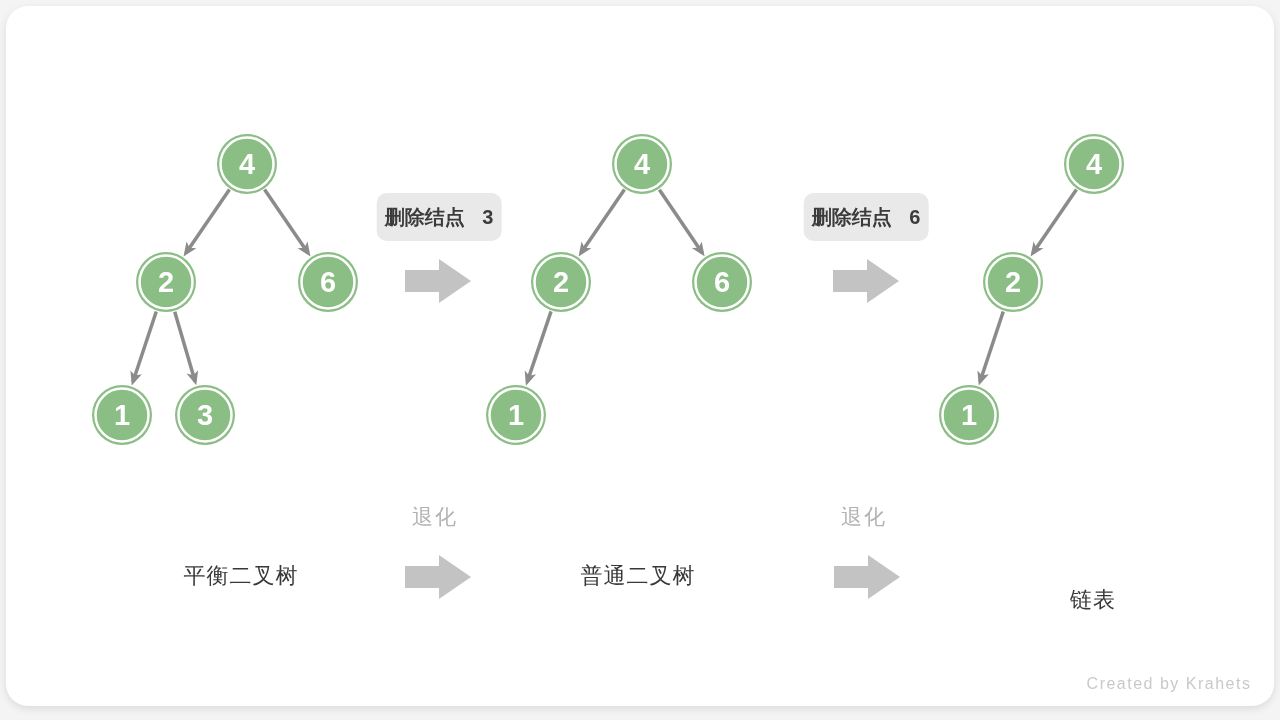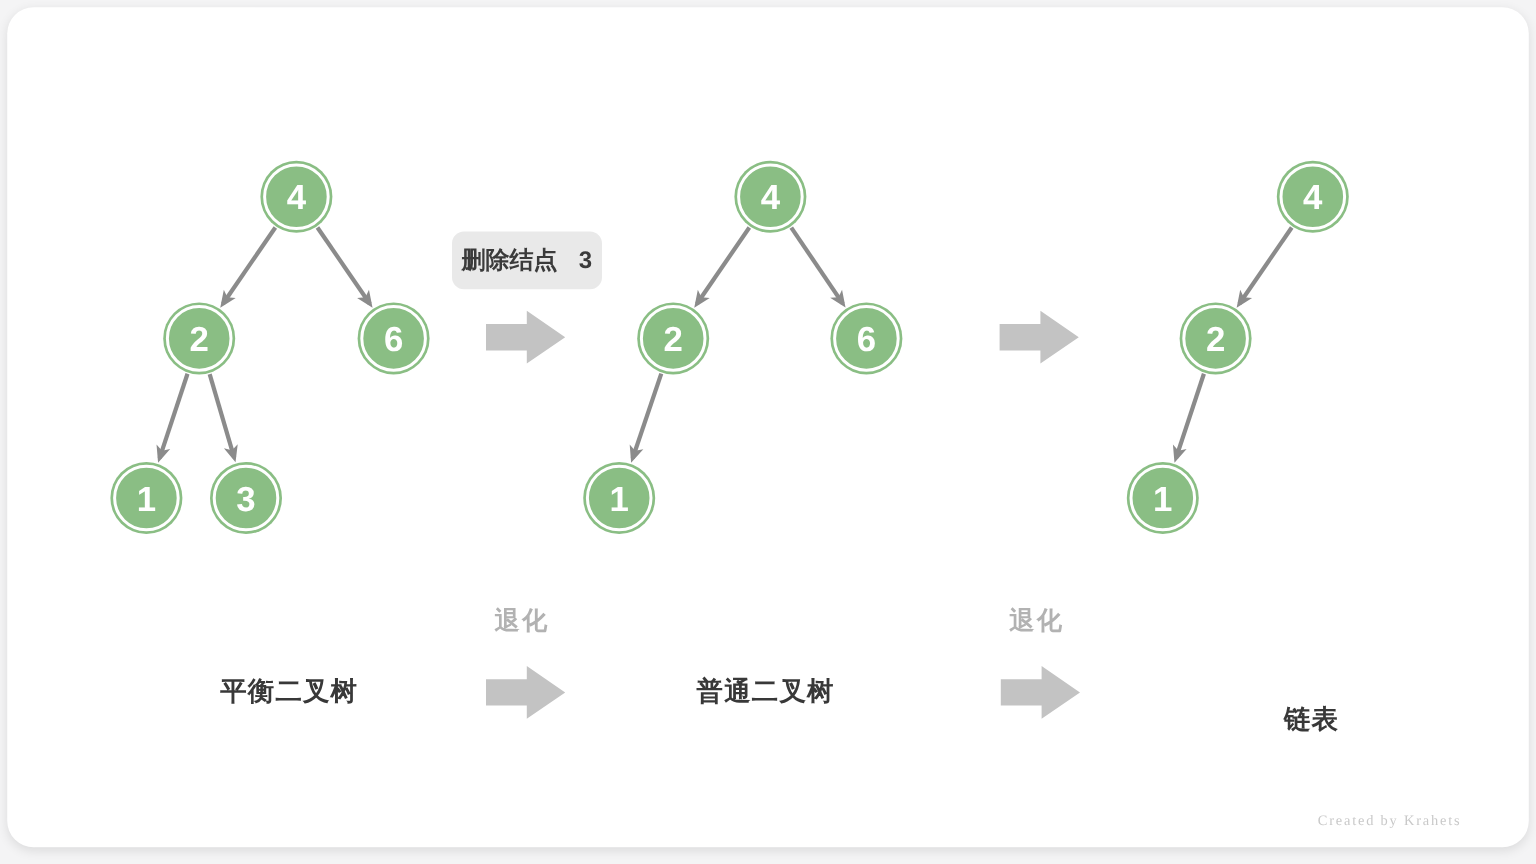--- a/index.html
+++ b/index.html
@@ -38,42 +38,43 @@
     line-height: 1;
     padding: 14px 8px;
     border-radius: 10px;
     white-space: nowrap;
     word-spacing: 12px;
   }
   .degrade {
     position: absolute;
     transform: translate(-50%, -50%);
     color: var(--degrade-text, #b2b2b2);
-    font-weight: bold;
+    font-weight: normal;
     font-size: 21px;
     letter-spacing: 2px;
     white-space: nowrap;
   }
   .caption {
     position: absolute;
     transform: translate(-50%, -50%);
     color: var(--caption-text, #383838);
-    font-weight: bold;
+    font-weight: normal;
     font-size: 22px;
     letter-spacing: 1px;
     white-space: nowrap;
   }
   .watermark {
     position: absolute;
     transform: translate(-50%, -50%);
     color: var(--watermark-text, #cbcbcb);
-    font-family: Liberation Serif, serif;
-    font-size: 12px;
+    font-family: Liberation Sans, sans-serif;
+    font-size: 16px;
     letter-spacing: 1.5px;
     white-space: nowrap;
+    margin-left: 11px;
   }
 </style>
 </head>
 <body>
 
 <div class="canvas">
   <div class="card"></div>
 
   <svg id="diagram" viewBox="0 0 1280 720">
       <defs>
@@ -156,20 +157,21 @@
           <text x="969" y="415" dy="0.36em" text-anchor="middle" fill="#ffffff" font-size="29" font-weight="bold">1</text>
         </g>
       </g>
       <polygon points="405,270 439,270 439,259 471,281 439,303 439,292 405,292" fill="#c3c3c3"></polygon>
       <polygon points="833,270 867,270 867,259 899,281 867,303 867,292 833,292" fill="#c3c3c3"></polygon>
       <polygon points="405,566 439,566 439,555 471,577 439,599 439,588 405,588" fill="#c3c3c3"></polygon>
       <polygon points="834,566 868,566 868,555 900,577 868,599 868,588 834,588" fill="#c3c3c3"></polygon>
     </svg>
 
   <div class="badge" style="left: 439px; top: 217px;">删除结点 3</div>
+  <div class="badge" style="left: 866px; top: 217px;">删除结点 6</div>
 
   <div class="degrade" style="left: 435px; top: 517px;">退化</div>
   <div class="degrade" style="left: 864px; top: 517px;">退化</div>
 
   <div class="caption" style="left: 241px; top: 576px;">平衡二叉树</div>
   <div class="caption" style="left: 638px; top: 576px;">普通二叉树</div>
   <div class="caption" style="left: 1093px; top: 600px;">链表</div>
 
   <div class="watermark" style="left: 1158px; top: 684px;">Created by Krahets</div>
 </div>

